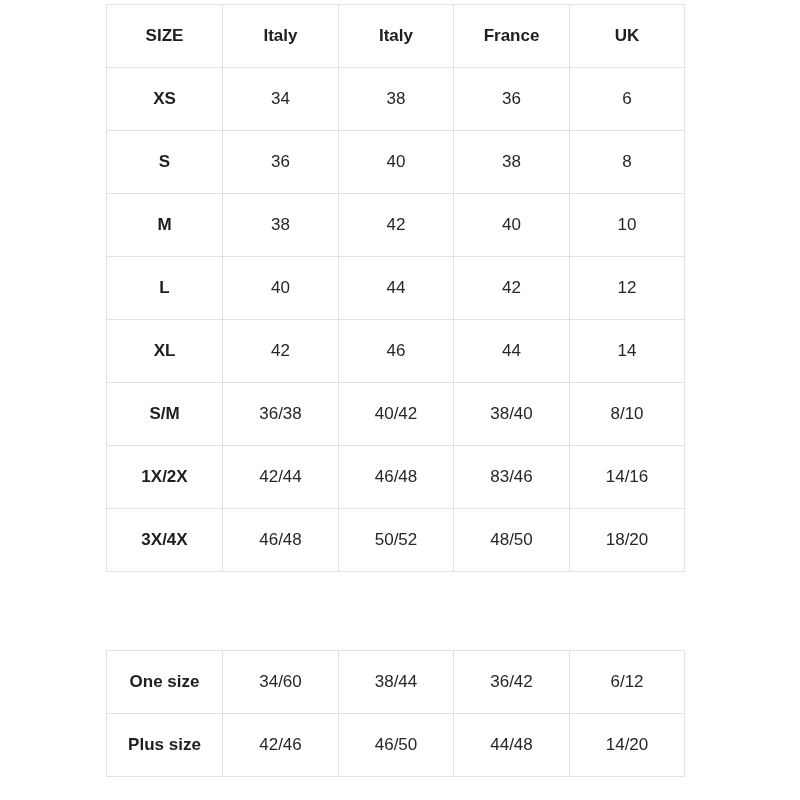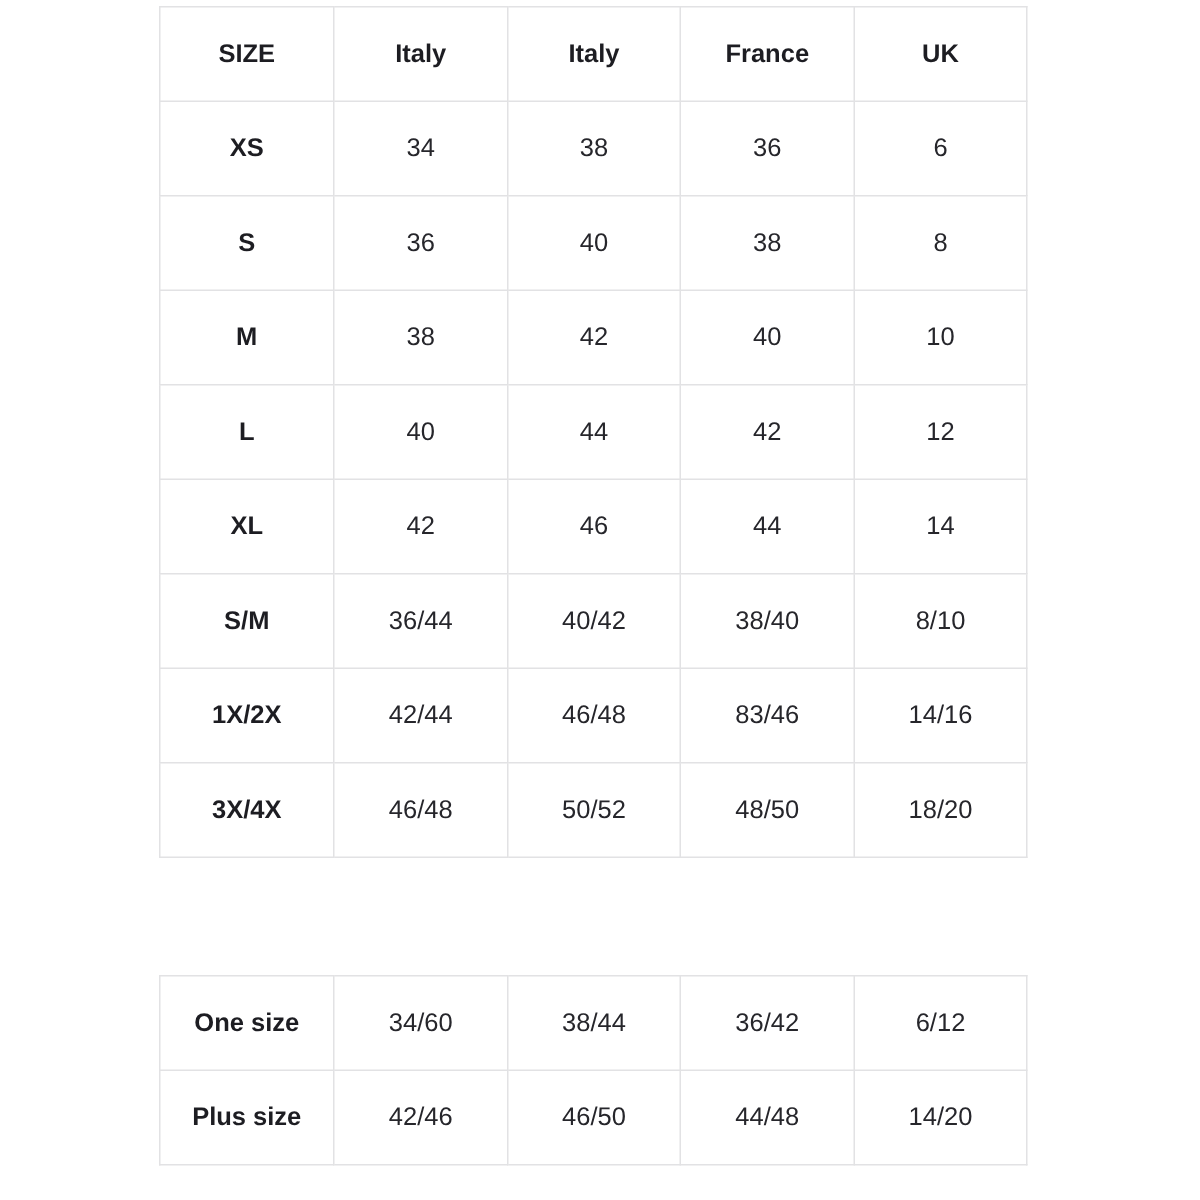--- a/index.html
+++ b/index.html
@@ -107,21 +107,21 @@
         </tr>
         <tr>
           <td class="rowhead">XL</td>
           <td>42</td>
           <td>46</td>
           <td>44</td>
           <td>14</td>
         </tr>
         <tr>
           <td class="rowhead">S/M</td>
-          <td>36/44</td>
+          <td>36/38</td>
           <td>40/42</td>
           <td>38/40</td>
           <td>8/10</td>
         </tr>
         <tr>
           <td class="rowhead">1X/2X</td>
           <td>42/44</td>
           <td>46/48</td>
           <td>83/46</td>
           <td>14/16</td>

